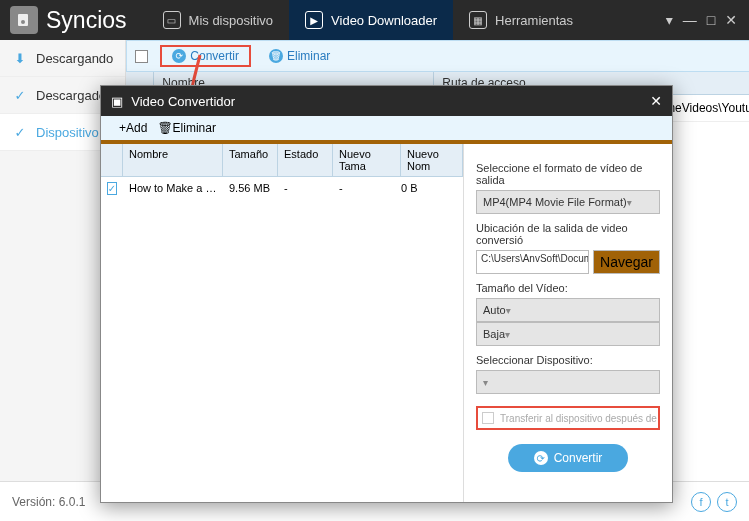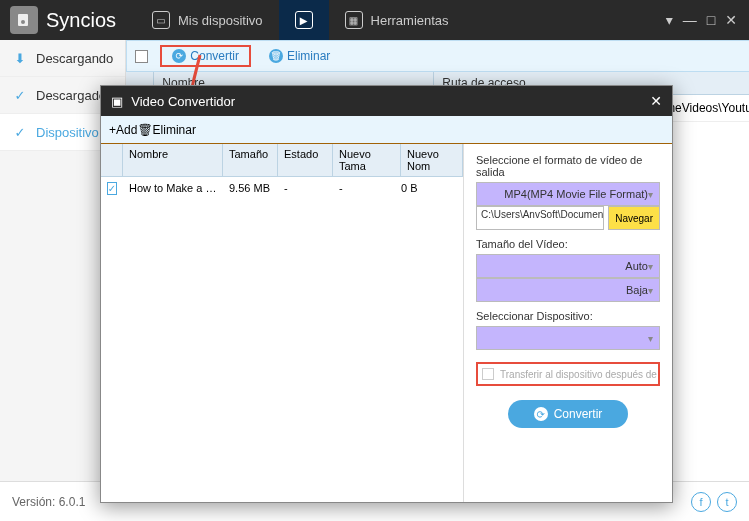--- a/index.html
+++ b/index.html
@@ -1,20 +1,20 @@
 <!DOCTYPE html>
 <html><head>
 <meta charset="utf-8">
 <style>
 * { box-sizing: border-box; margin: 0; padding: 0; font-family: "Segoe UI", Arial, sans-serif; }
 body { width: 749px; height: 521px; background: #fff; overflow: hidden; position: relative; }
 
 .titlebar { height: 40px; background: #2a2a2a; display: flex; align-items: center; color: #fff; }
 .titlebar .logo { width: 28px; height: 28px; margin: 0 8px 0 10px; background: #888; border-radius: 4px; display:flex; align-items:center; justify-content:center;}
-.titlebar .appname { font-size: 20px; font-weight: 400; margin-right: 10px; }
+.titlebar .appname { font-size: 23px; font-weight: 400; margin-right: 10px; }
 .tabs { display: flex; height: 100%; margin-left: 10px; }
 .tab { display: flex; align-items: center; padding: 0 16px; color: #ccc; font-size: 13px; gap: 8px; }
 .tab.active { background: #0b2a4a; color: #fff; }
 .tab .ticon { width: 18px; height: 18px; display:inline-flex; align-items:center; justify-content:center; border:1px solid #ccc; border-radius:3px; font-size:10px;}
 .tab.active .ticon { border-color:#fff; }
 .window-controls { margin-left: auto; display: flex; align-items: center; gap: 10px; padding-right: 12px; color: #ccc; font-size: 14px; }
 .window-controls span { cursor: pointer; }
 
 .main { display: flex; height: 441px; }
 .sidebar { width: 145px; background: #f5f5f5; border-right: 1px solid #e0e0e0; }
@@ -38,35 +38,35 @@
 .chkcell .ck { width:13px; height:13px; border:1px solid #4aa8e0; background:#fff; display:inline-flex; align-items:center; justify-content:center; color:#4aa8e0; font-size:10px;}
 
 .footer { position: absolute; bottom: 0; left: 0; right: 0; height: 40px; border-top: 1px solid #ddd; display: flex; align-items: center; padding: 0 12px; font-size: 12px; color: #666; background:#fff; }
 .footer .social { margin-left: auto; display:flex; gap:6px; }
 .footer .social span { width:20px; height:20px; border:1px solid #4aa8e0; border-radius:50%; display:inline-flex; align-items:center; justify-content:center; color:#4aa8e0; font-size:11px;}
 
 
 .modal { position: absolute; left: 100px; top: 85px; width: 573px; height: 418px; background: #fff; box-shadow: 0 4px 20px rgba(0,0,0,0.4); border: 1px solid #888; display:flex; flex-direction:column; }
 .modal-title { height: 30px; background: #2a2a2a; color: #fff; display: flex; align-items: center; padding: 0 10px; font-size: 13px; gap:8px;}
 .modal-title .close { margin-left: auto; cursor: pointer; font-size:14px;}
-.modal-toolbar { height: 28px; background: #e8f5fd; border-bottom:1px solid #a16207; display:flex; align-items:center; padding:0 8px; font-size:12px;}
+.modal-toolbar { height: 28px; background: #e8f5fd; border-bottom:4px solid #a16207; display:flex; align-items:center; padding:0 8px; gap:10px; font-size:12px;}
 .modal-body { flex:1; display:flex; }
 .modal-left { flex:1; border-right:1px solid #ddd; }
-.modal-right { width: 208px; padding: 2px 12px; font-size: 12px; color: #333; overflow:hidden;}
+.modal-right { width: 208px; padding: 10px 12px; font-size: 12px; color: #333; overflow:hidden;}
 .modal-left .mheaders { display:flex; background:#e4eef6; border-bottom:1px solid #bcd3e3; font-size:11px; }
 .modal-left .mheaders > div { padding:4px 6px; border-right:1px solid #bcd3e3; overflow:hidden; }
 .modal-left .mrow { display:flex; font-size:11px; padding:3px 0; }
 .modal-left .mrow > div { padding:2px 6px; overflow:hidden; white-space:nowrap; text-overflow:ellipsis; }
 
 .modal-right label { display:block; margin:8px 0 4px; font-size:11px; }
-.modal-right .sel { width:100%; height:24px; border:1px solid #bbb; background:#c4b5fd; padding:2px 6px; font-size:11px; display:flex; align-items:center; justify-content:flex-end; }
+.modal-right .sel { width:100%; height:24px; border:1px solid #bbb; background:#e5e5e5; padding:2px 6px; font-size:11px; display:flex; align-items:center; justify-content:flex-start; }
 .modal-right .sel::after { content:"▾"; color:#888; font-size:10px;}
 .modal-right .pathrow { display:flex; gap:4px; }
 .modal-right .pathrow .txt { flex:1; height:24px; border:1px solid #bbb; padding:2px 4px; font-size:10px; overflow:hidden; white-space:nowrap; }
-.modal-right .pathrow .btn { height:24px; border:1px solid #bbb; background:#fde047; padding:0 6px; font-size:10px; }
+.modal-right .pathrow .btn { height:24px; border:1px solid #bbb; background:#a16207; padding:0 6px; font-size:14px; }
 .transfer-box { border:2px solid #e74c3c; padding:4px; margin-top:12px; display:flex; align-items:center; gap:6px; font-size:10px; color:#aaa; overflow:hidden; white-space:nowrap;}
 .transfer-box .ck2 { width:12px; height:12px; border:1px solid #ccc; flex-shrink:0;}
 .convert-btn { margin:14px auto 0; display:flex; align-items:center; justify-content:center; gap:6px; width:120px; height:28px; background:#4aa8e0; color:#fff; border-radius:14px; font-size:12px; }
 .convert-btn .cicon { width:14px; height:14px; border-radius:50%; background:#fff; color:#4aa8e0; display:inline-flex; align-items:center; justify-content:center; font-size:10px;}
 
 .arrow { position:absolute; left:180px; top:50px; pointer-events:none; }
 </style>
 </head>
 <body>
 
@@ -78,20 +78,21 @@
       </svg>
   </div>
   <div class="appname">Syncios</div>
   <div class="tabs">
     <div class="tab">
         <span class="ticon">▭</span>
         <span>Mis dispositivo</span>
       </div>
     <div class="tab active">
         <span class="ticon">▶</span>
+        <span>Video Downloader</span>
       </div>
     <div class="tab">
         <span class="ticon">▦</span>
         <span>Herramientas</span>
       </div>
   </div>
   <div class="window-controls">
     <span>▾</span>
     <span>—</span>
     <span>□</span>
@@ -192,20 +193,21 @@
         <div style="width:62px">-</div>
         <div style="flex:1">0 B</div>
       </div>
     </div>
     <div class="modal-right">
       <label>Seleccione el formato de vídeo de salida</label>
       <div class="sel">
           <span>MP4(MP4 Movie File Format)</span>
         </div>
 
+      <label>Ubicación de la salida de video conversió</label>
       <div class="pathrow">
         <div class="txt">C:\Users\AnvSoft\Documents</div>
         <button class="btn">Navegar</button>
       </div>
 
       <label>Tamaño del Vídeo:</label>
       <div class="sel">
           <span>Auto</span>
         </div>
 

